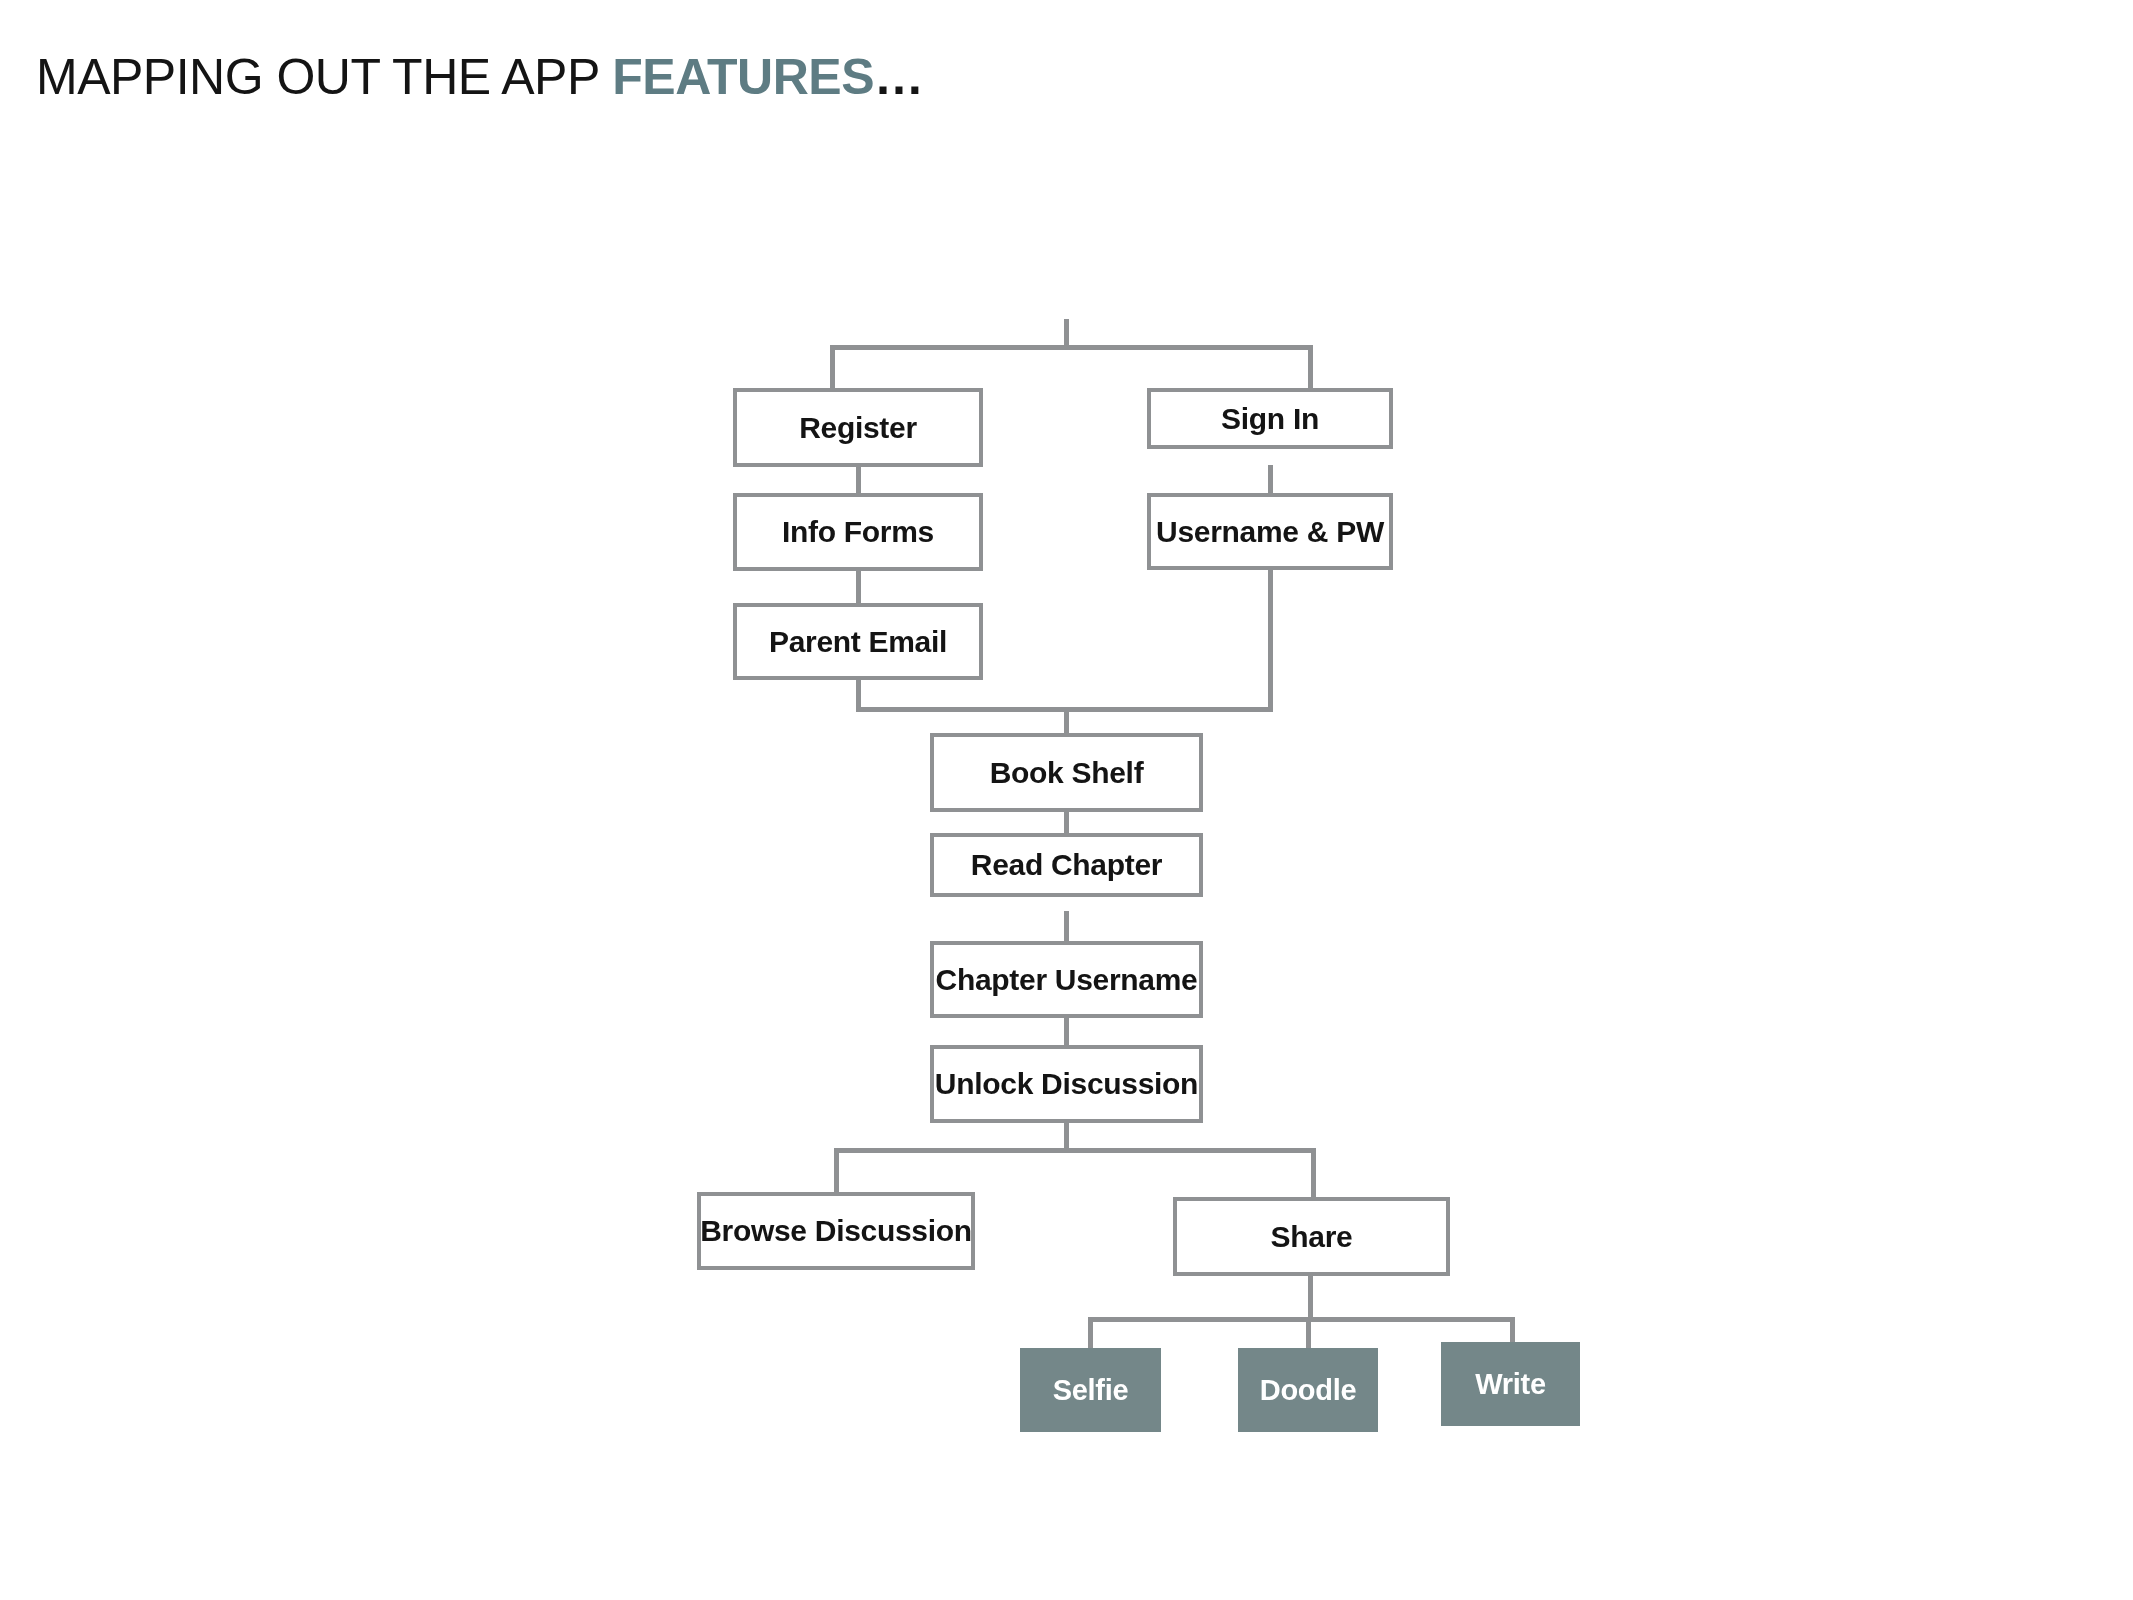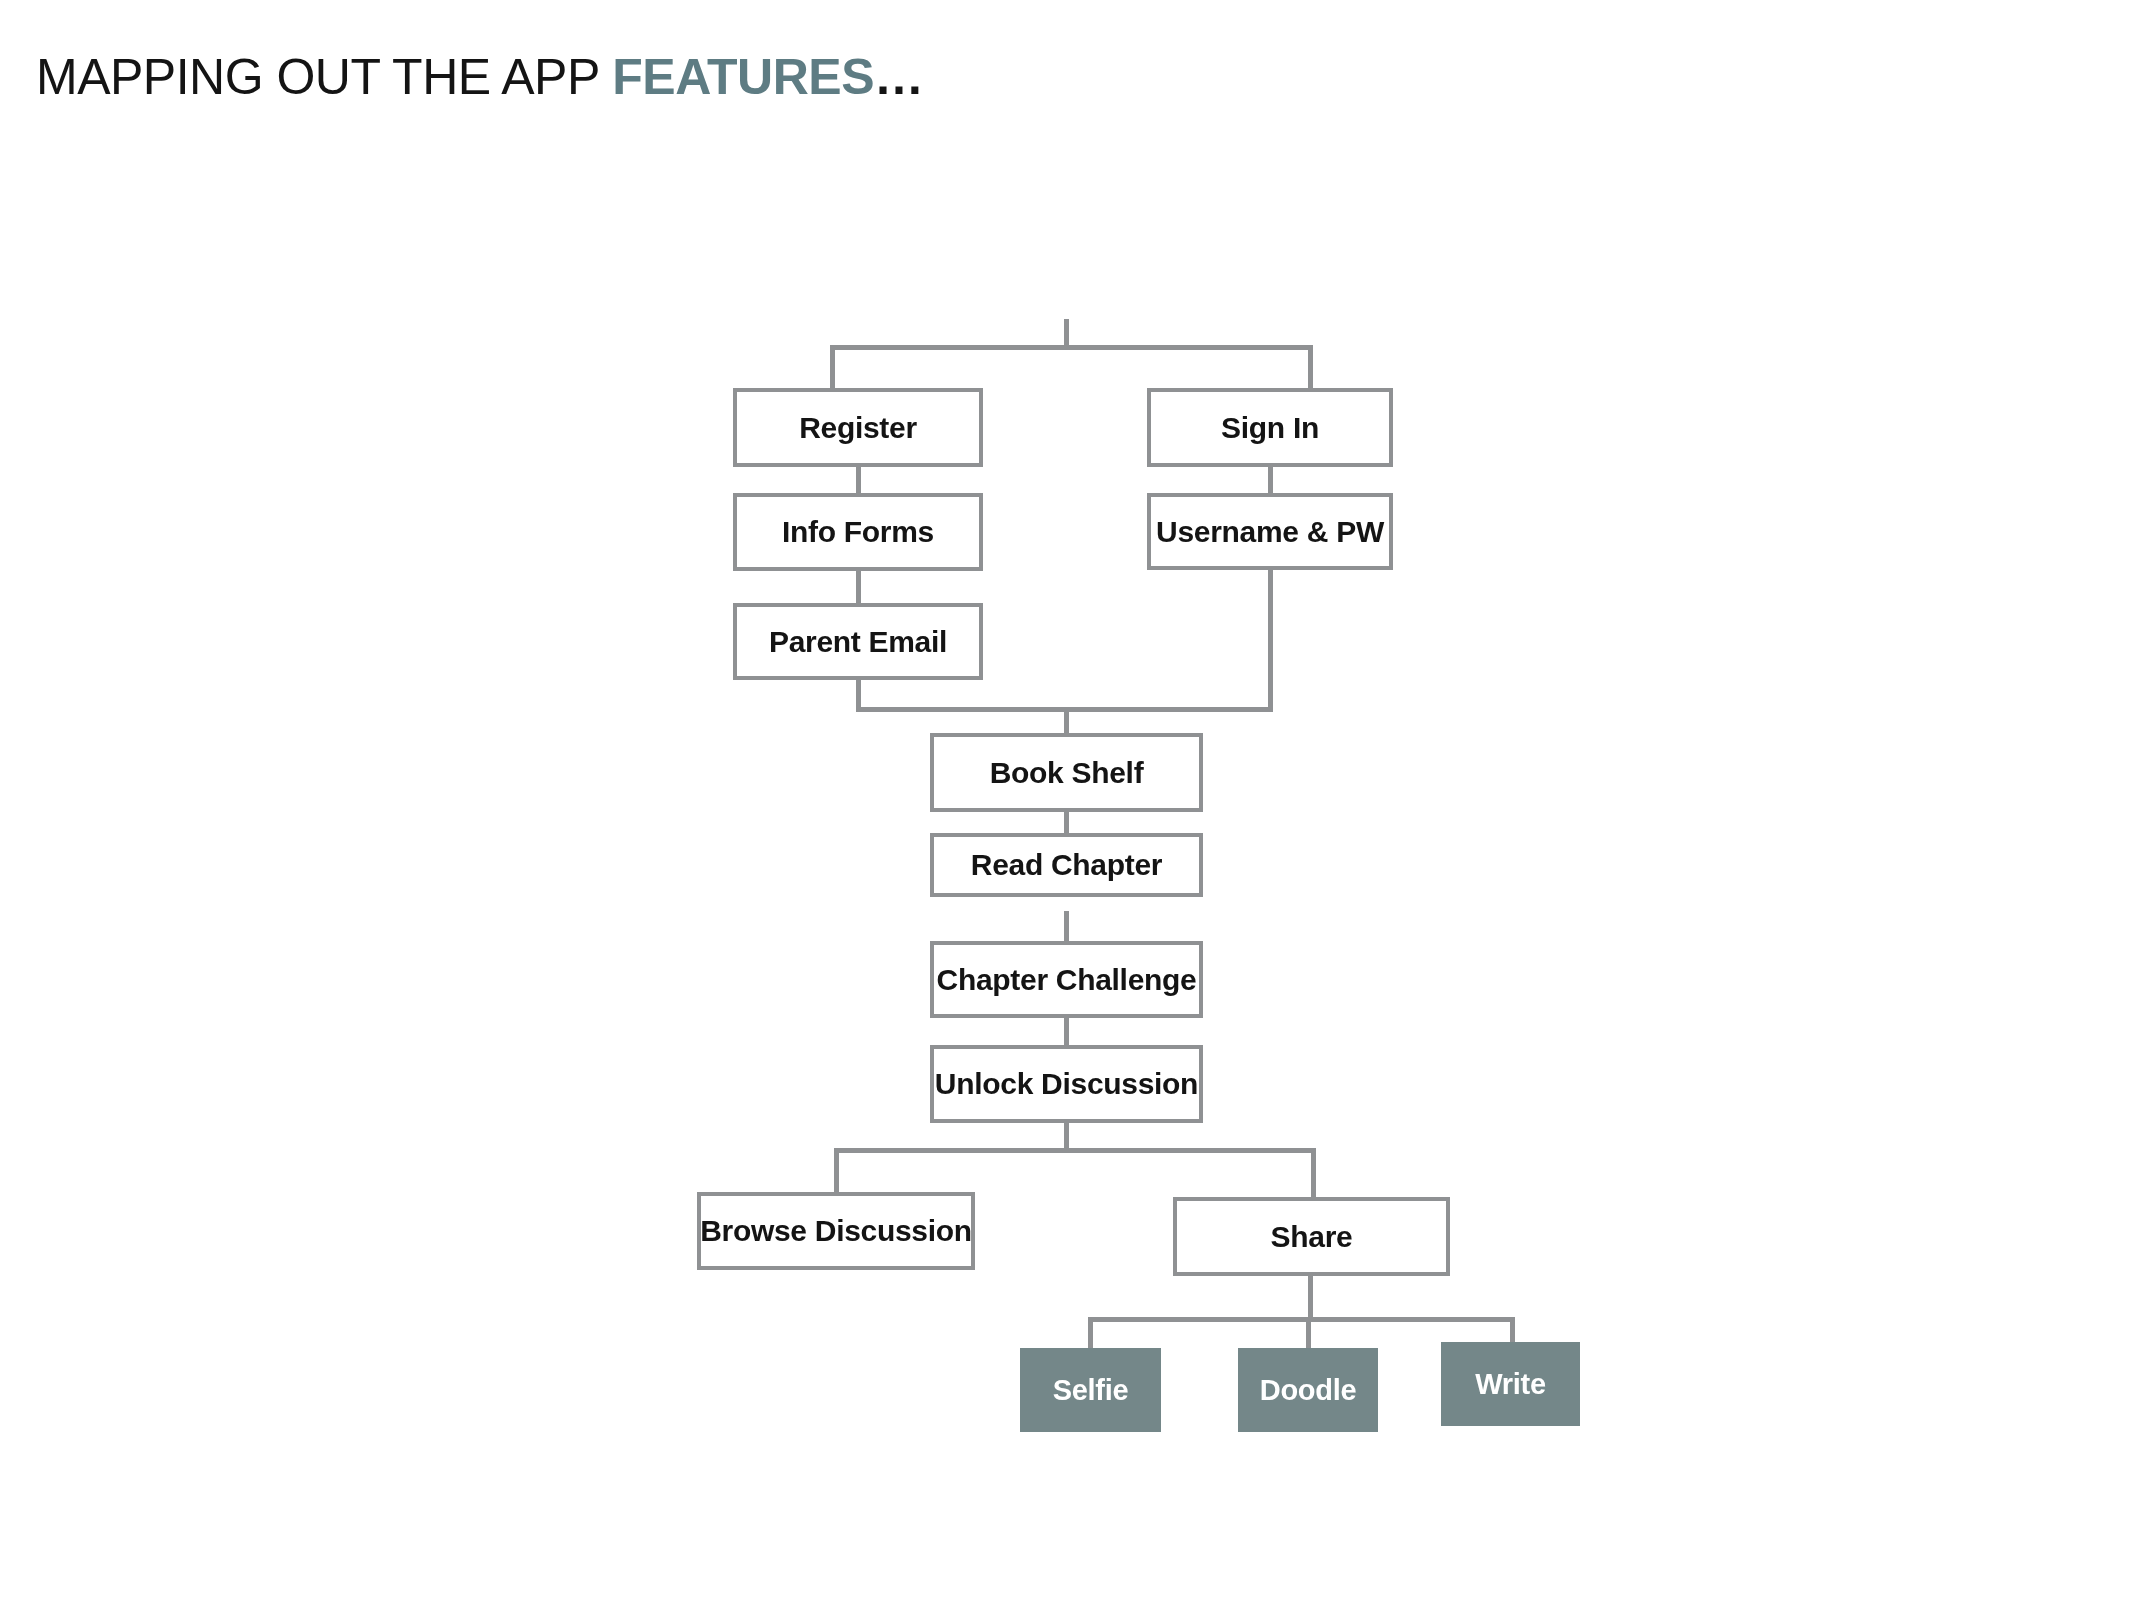--- a/index.html
+++ b/index.html
@@ -42,21 +42,21 @@
     border:4px solid var(--node-border);
     color:var(--text-dark);
   }
   .node.filled{
     background:var(--node-fill);
     color:var(--text-light);
   }
   
   .n-landing   {left:943px;  top:241px;  width:247px; height:78px;}
   .n-register  {left:733px;  top:388px;  width:250px; height:79px;}
-  .n-signin    {left:1147px; top:388px;  width:246px; height:79px;}
+  .n-signin    {left:1147px; top:388px;  width:246px; height:61px;}
   .n-infoforms {left:733px;  top:493px;  width:250px; height:78px;text-align:right;}
   .n-username  {left:1147px; top:493px;  width:246px; height:77px;}
   .n-parent    {left:733px;  top:603px;  width:250px; height:77px;}
   .n-bookshelf {left:930px;  top:733px;  width:273px; height:79px;}
   .n-readchap  {left:930px;  top:833px;  width:273px; height:64px;}
   .n-chapchal  {left:930px;  top:941px;  width:273px; height:77px;}
   .n-unlock    {left:930px;  top:1045px; width:273px; height:78px;}
   .n-browse    {left:697px;  top:1192px; width:278px; height:78px;}
   .n-share     {left:1173px; top:1197px; width:277px; height:79px;}
   .n-selfie    {left:1020px; top:1348px; width:141px; height:84px; font-size:29px;}
@@ -136,21 +136,21 @@
   <div class="node outline n-parent">
     <span>Parent Email</span>
   </div>
   <div class="node outline n-bookshelf">
     <span>Book Shelf</span>
   </div>
   <div class="node outline n-readchap">
     <span>Read Chapter</span>
   </div>
   <div class="node outline n-chapchal">
-    <span>Chapter Challenge</span>
+    <span>Chapter Username</span>
   </div>
   <div class="node outline n-unlock">
     <span>Unlock Discussion</span>
   </div>
   <div class="node outline n-browse">
     <span>Browse Discussion</span>
   </div>
   <div class="node outline n-share">
     <span>Share</span>
   </div>

